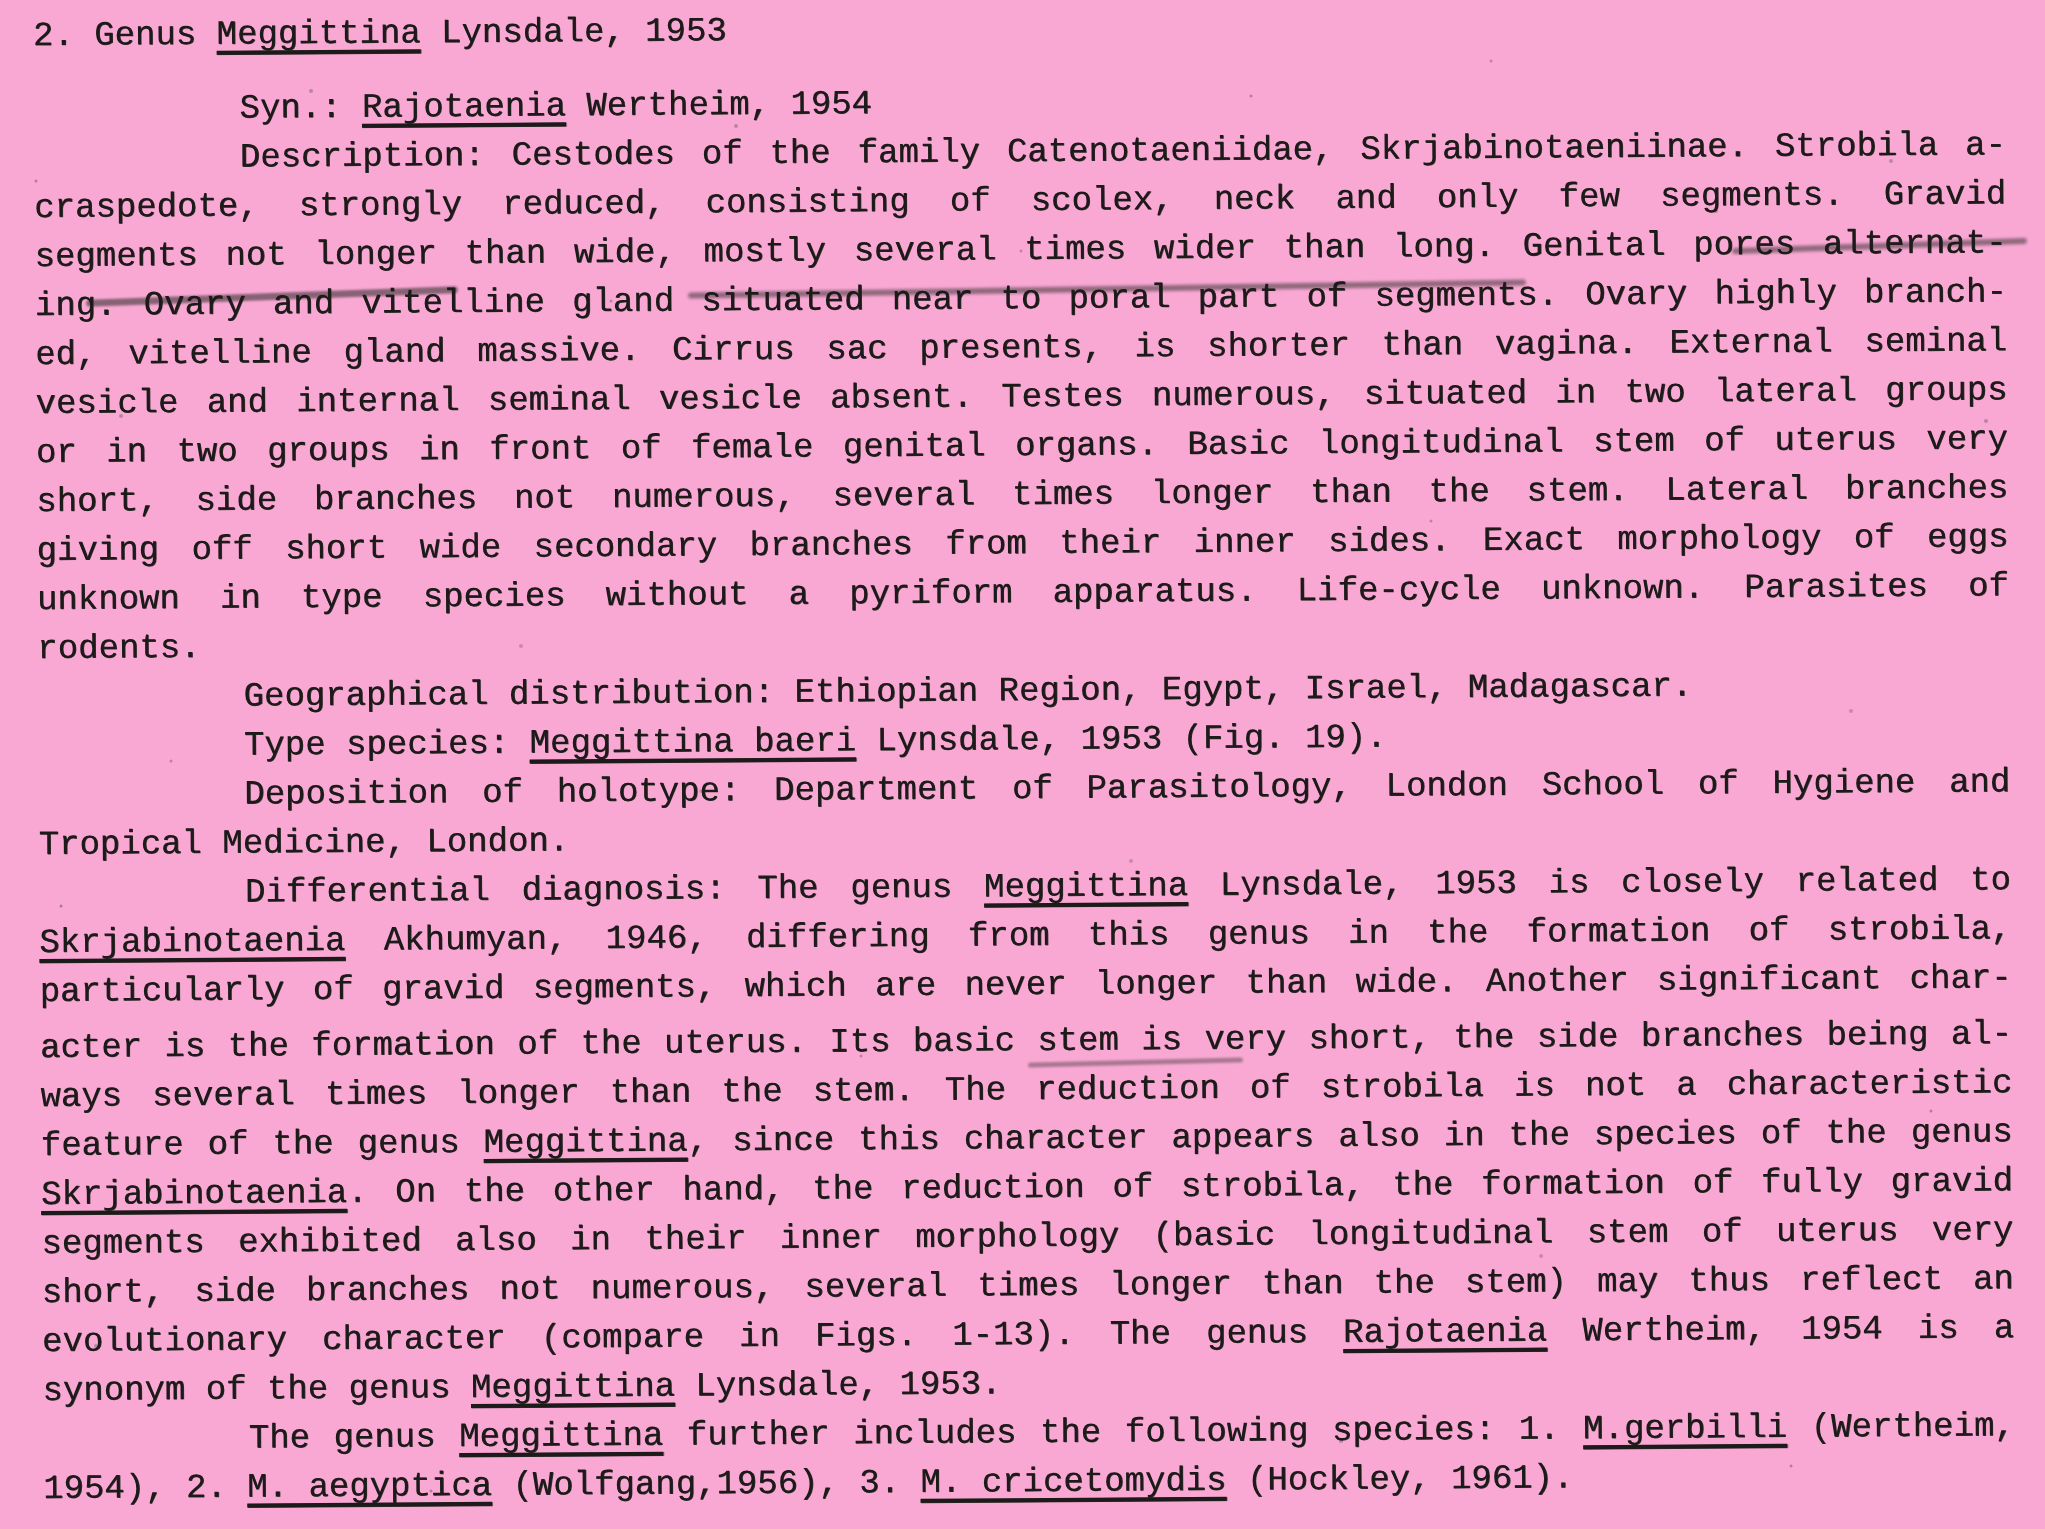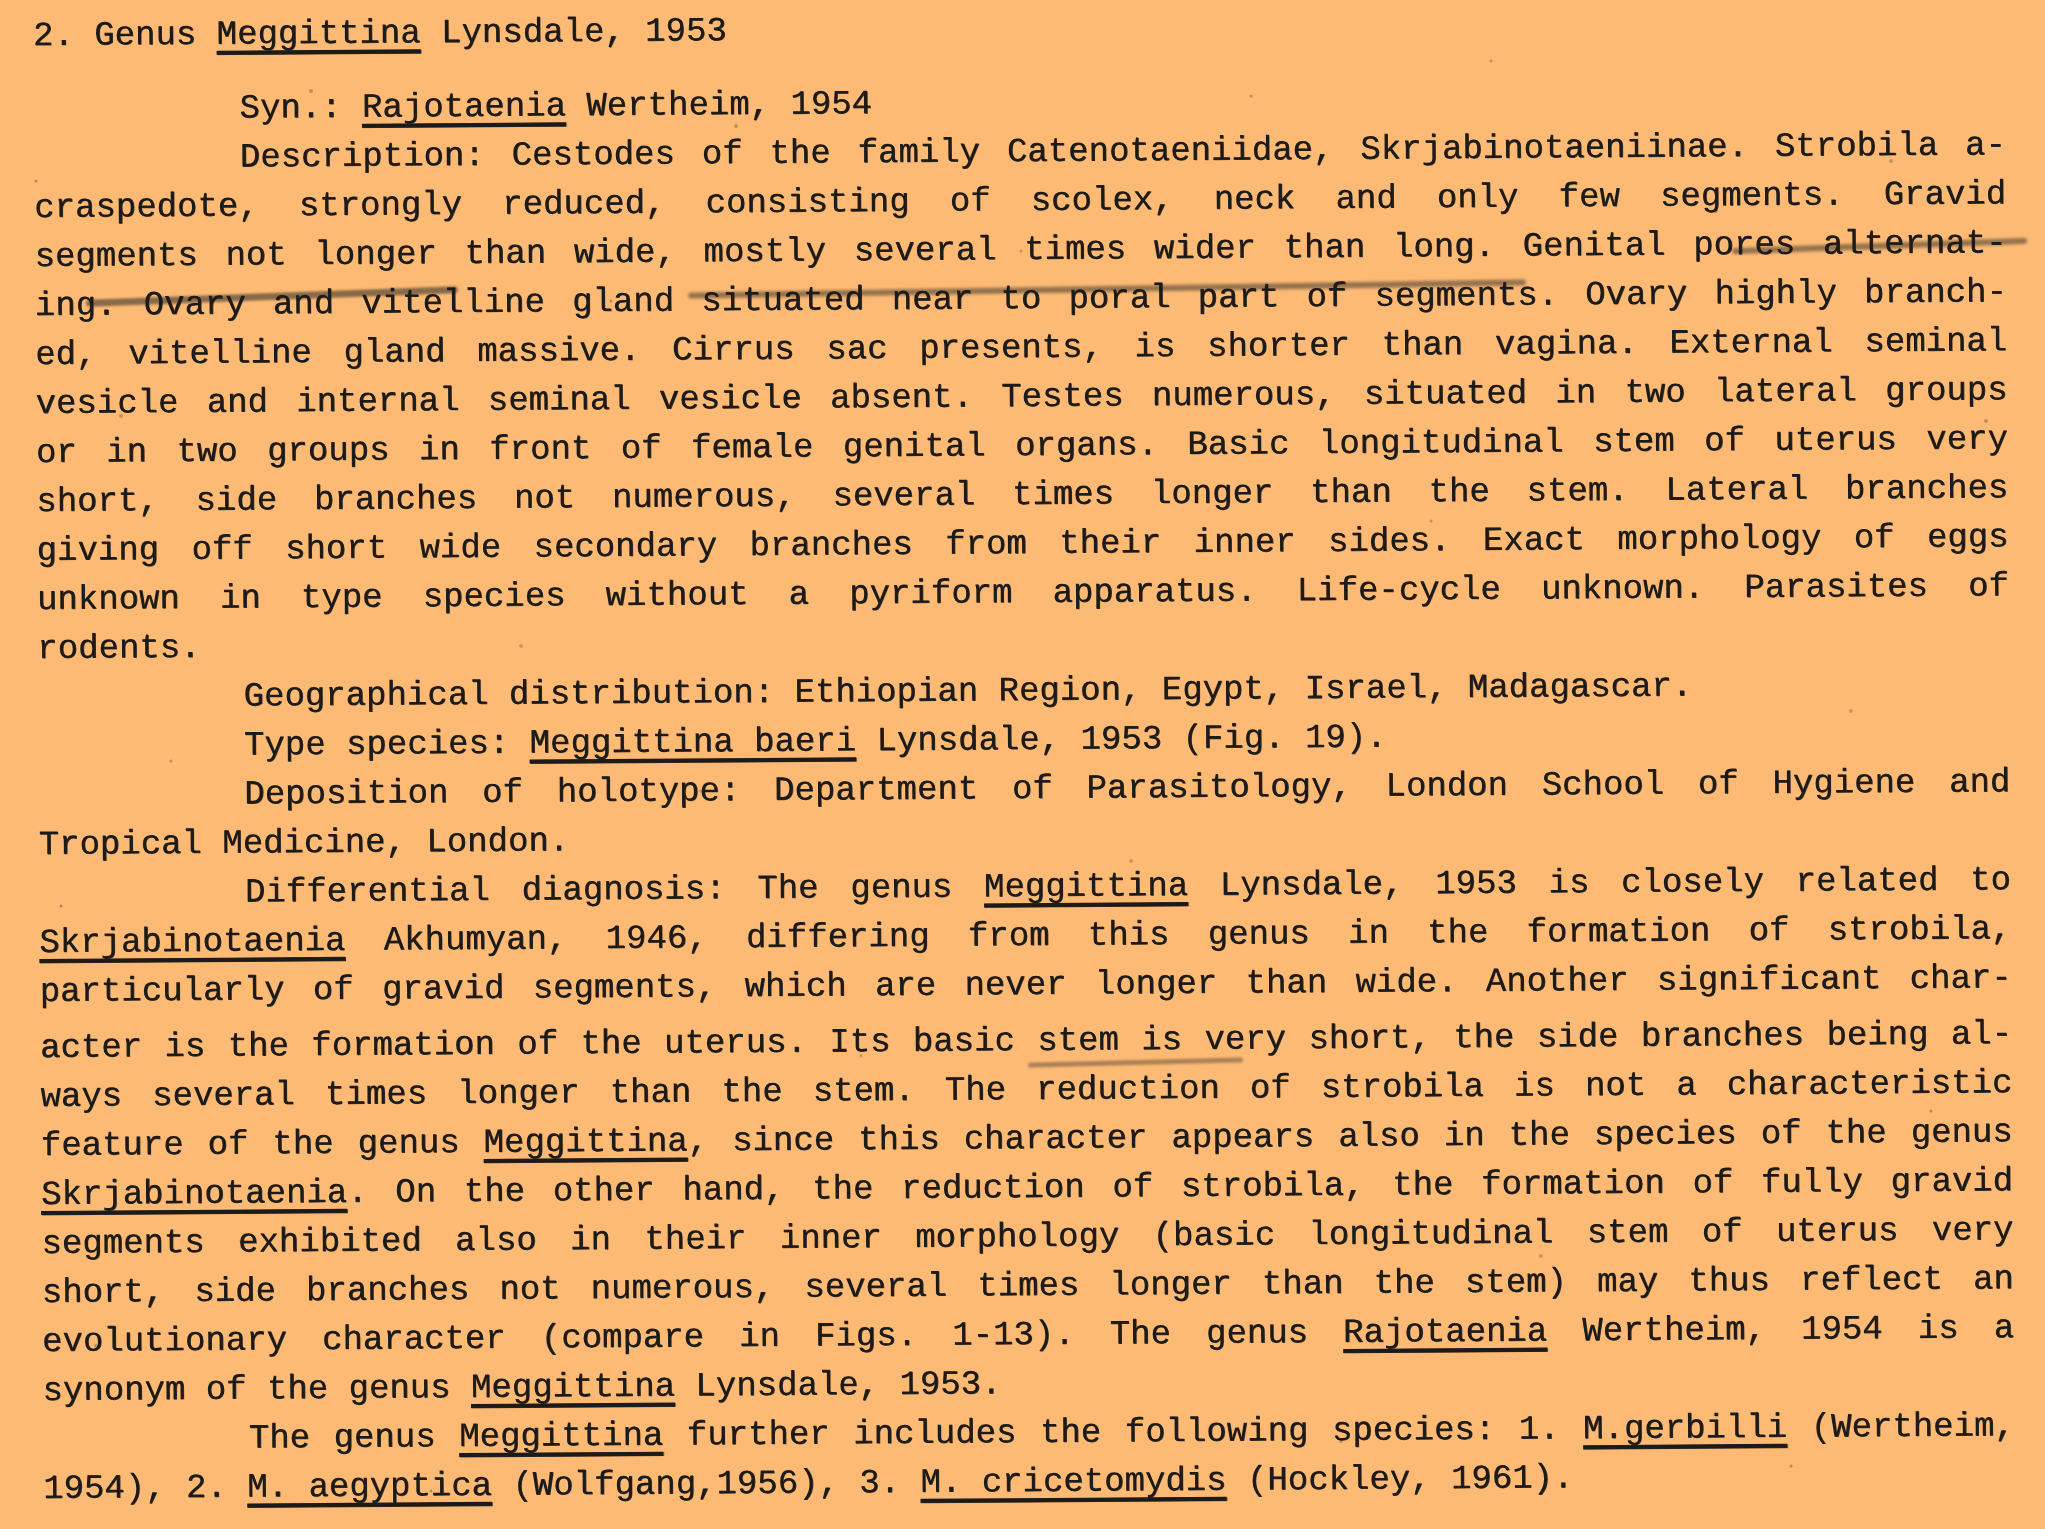--- a/index.html
+++ b/index.html
@@ -82,21 +82,21 @@
       1985px 420px 0 1px  rgba(50,48,45,.3),
       1490px 60px 0 0.5px rgba(50,48,45,.3),
       700px 790px 0 1px   rgba(50,48,45,.22),
       170px 760px 0 0.5px rgba(50,48,45,.3),
       1890px 160px 0 1px  rgba(50,48,45,.28);
   }
 </style>
 </head>
 <body style="background: rgb(246, 245, 242);">
 
-<div class="page" style="background: #fdba74; color: rgb(28, 27, 25);">
+<div class="page" style="background: #f9a8d4; color: rgb(28, 27, 25);">
   <div class="speckles"></div>
   <div class="smudge s1"></div>
   <div class="smudge s2"></div>
   <div class="smudge s3"></div>
   <div class="smudge s4"></div>
   <div class="text-block">
       <div class="line"><span>2. Genus </span><span class="ul">Meggittina</span><span> Lynsdale, 1953</span></div>
       <div class="line indent"><span>Syn.: </span><span class="ul">Rajotaenia</span><span> Wertheim, 1954</span></div>
       <div class="line justify indent"><span>Description: Cestodes of the family Catenotaeniidae, Skrjabinotaeniinae. Strobila a-</span></div>
       <div class="line justify"><span>craspedote, strongly reduced, consisting of scolex, neck and only few segments. Gravid</span></div>

